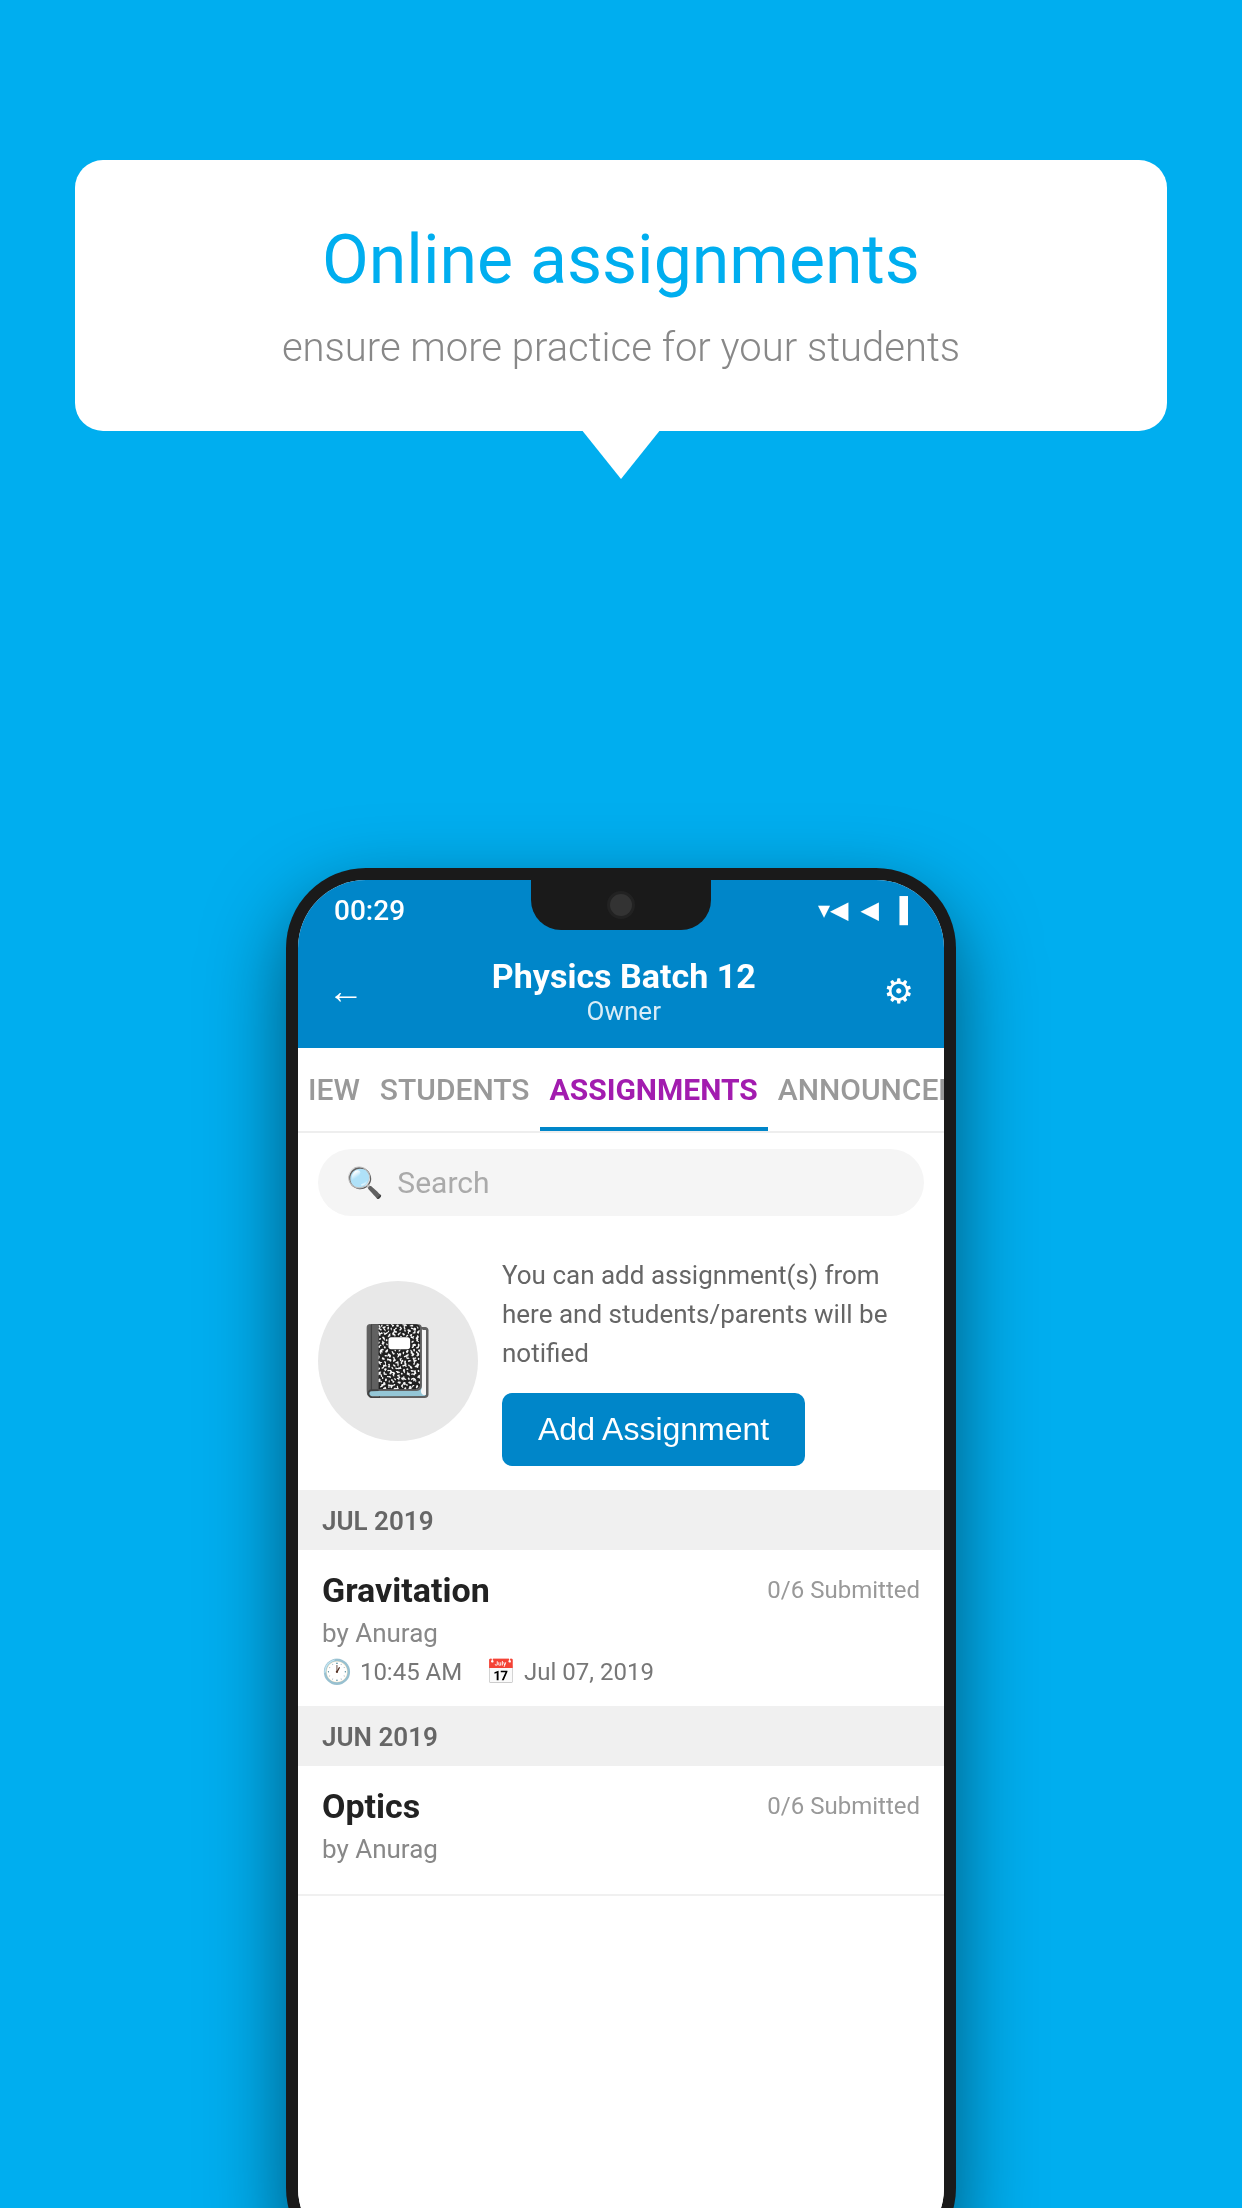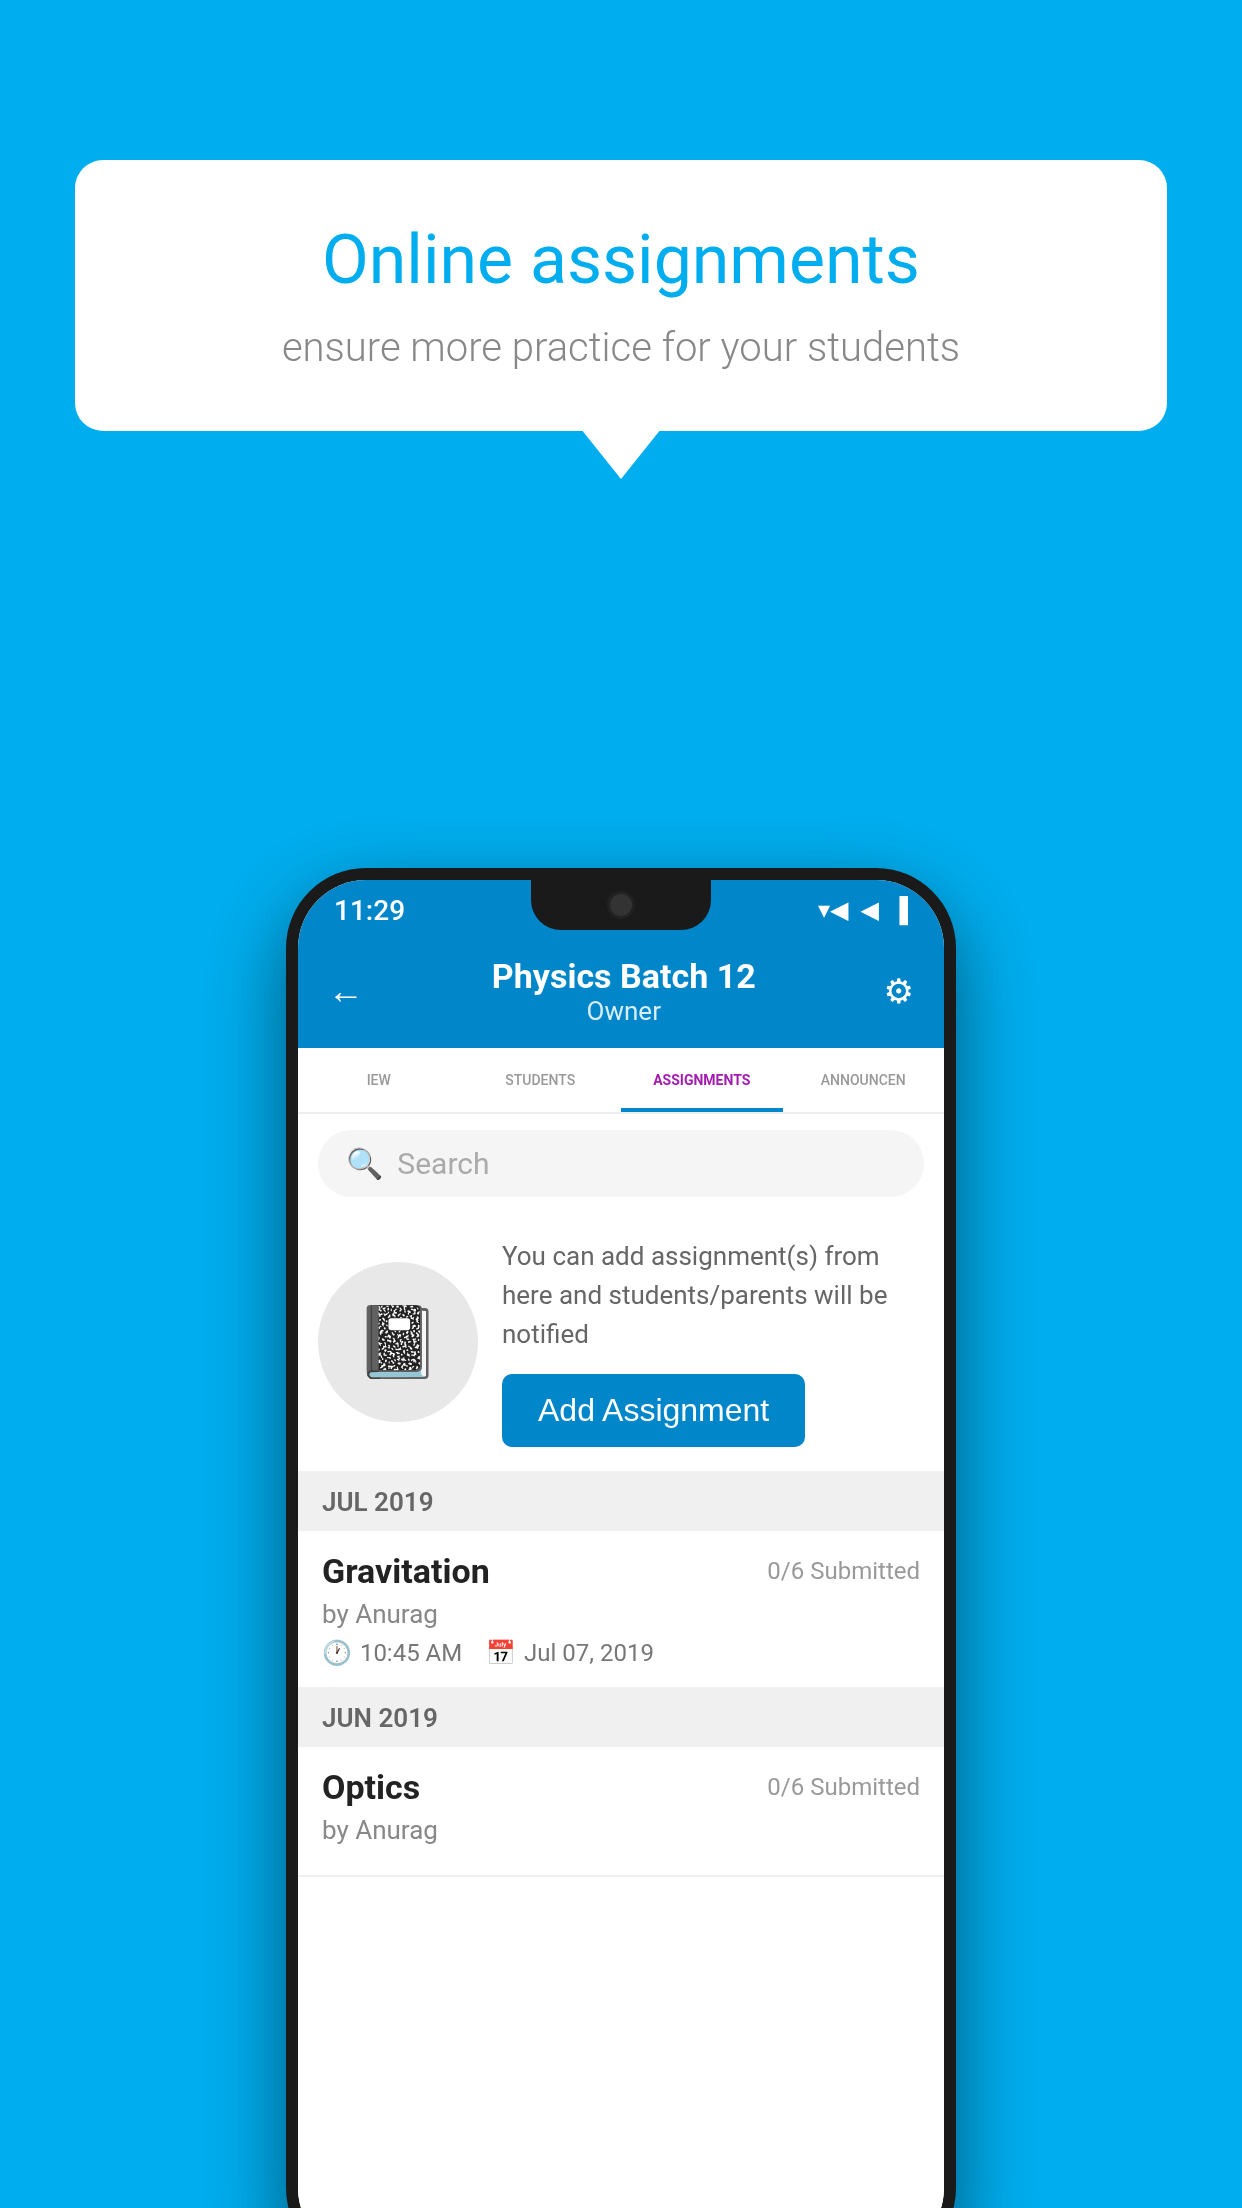--- a/index.html
+++ b/index.html
@@ -173,21 +173,21 @@
       display: flex;
       border-bottom: 2px solid #eee;
       flex-shrink: 0;
       overflow: hidden;
     }
 
     .tab-item {
       flex: 1;
       padding: 24px 10px;
       text-align: center;
-      font-size: 14px;
+      font-size: 30px;
       font-weight: 500;
       color: #999;
       cursor: pointer;
       position: relative;
       white-space: nowrap;
     }
 
     .tab-item.active {
       color: #a21caf;
       font-weight: 700;
@@ -352,21 +352,21 @@
   </div>
 </div>
 
 <div class="phone-frame">
   <div class="phone-notch-area">
     <div class="phone-camera"></div>
   </div>
   <div class="phone-screen">
 
     <div class="status-bar">
-      <span class="status-time">11:29</span>
+      <span class="status-time">00:29</span>
       <div class="status-icons">
         <span class="wifi-icon">▾◀</span>
         <span class="signal-icon">◀</span>
         <span class="battery-icon">▐</span>
       </div>
     </div>
 
     <div class="app-header">
       <span class="header-back">←</span>
       <div class="header-title-group">

